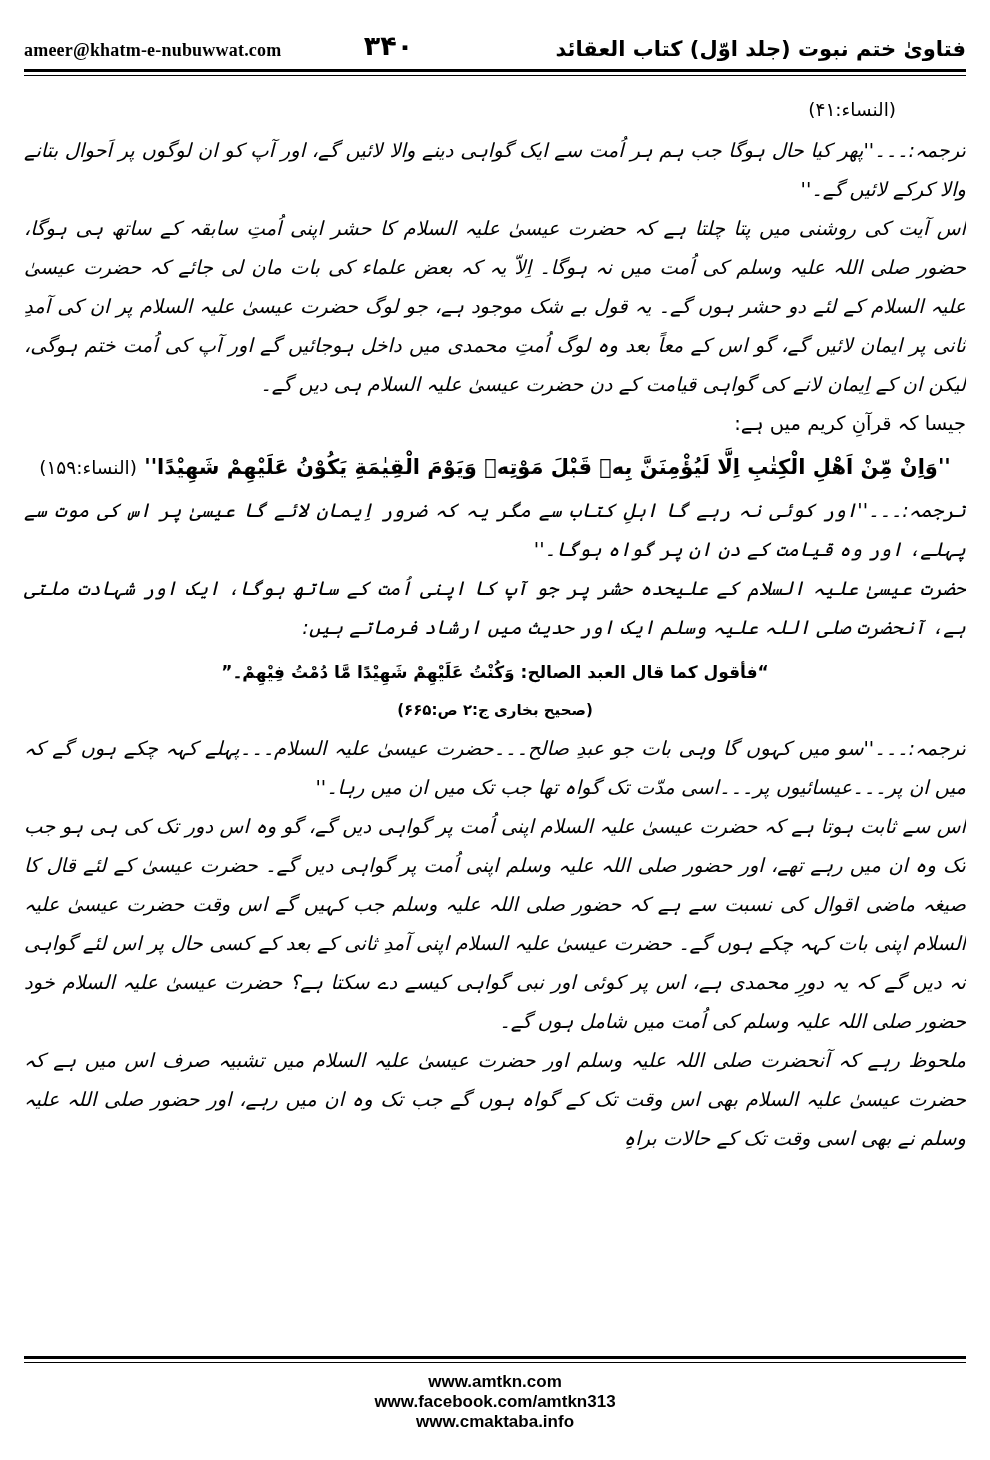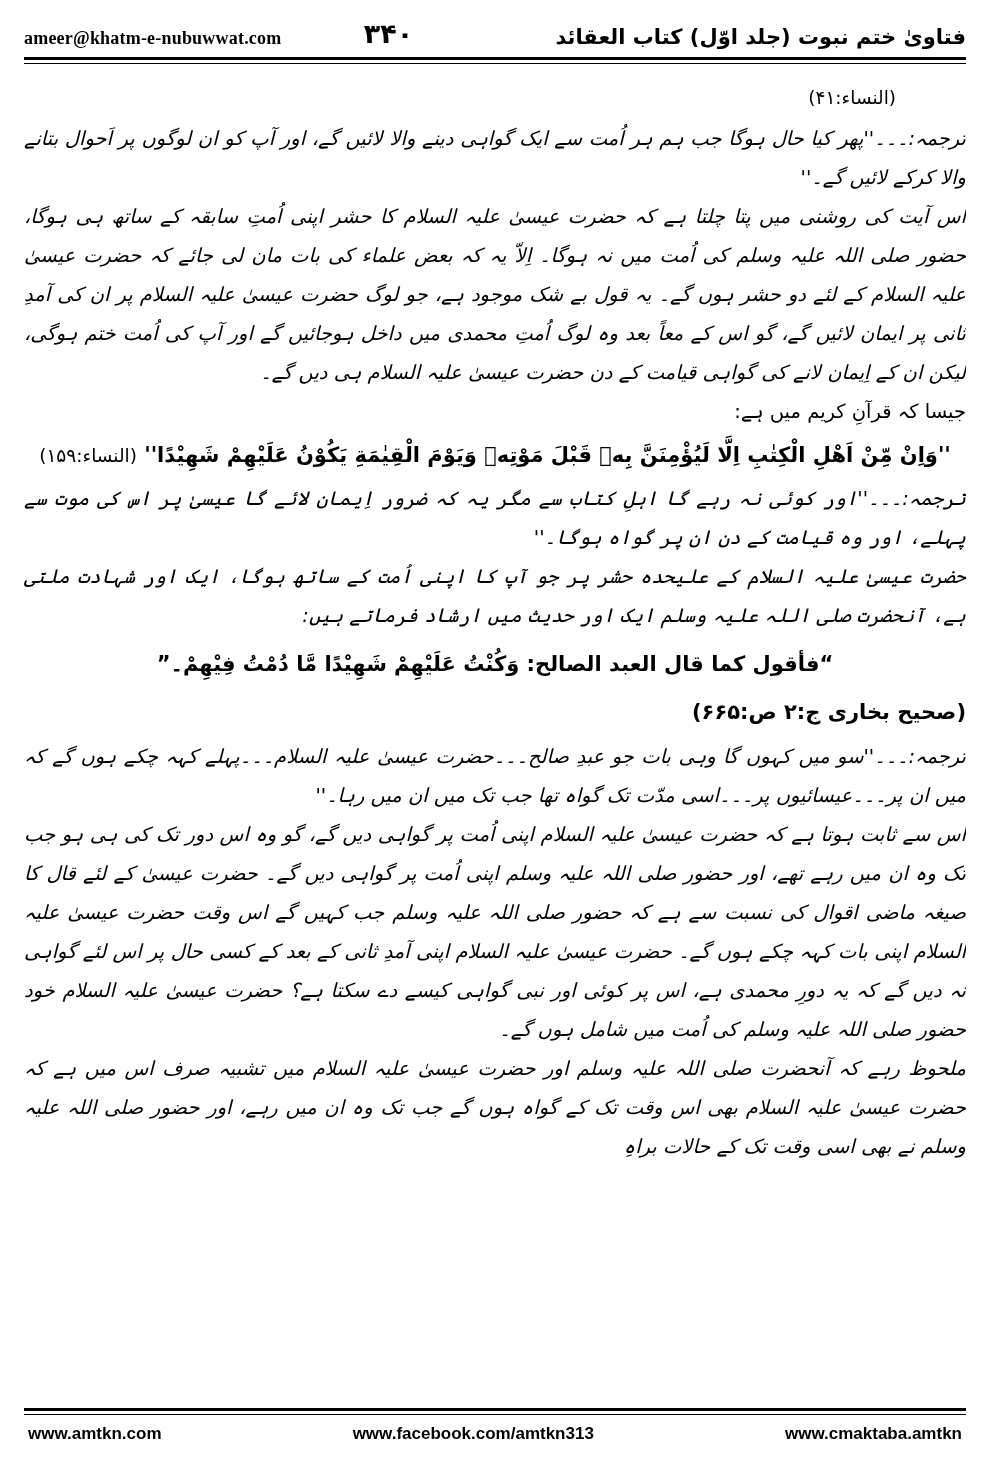--- a/index.html
+++ b/index.html
@@ -6,21 +6,21 @@
   html, body { margin: 0; padding: 0; }
   body {
     width: 990px; height: 1460px;
     background: #ffffff; color: #000000;
     font-family: "DejaVu Sans", sans-serif;
     overflow: hidden;
   }
   .page {
     width: 990px; height: 1460px;
     display: flex; flex-direction: column;
-    padding: 0 24px;
+    padding: 12px 24px;
     border-radius: 22px;
   }
 
   
   .header {
     display: flex; justify-content: space-between; align-items: flex-end;
     direction: ltr;
     padding: 18px 0 8px;
   }
   .header-email {
@@ -57,36 +57,37 @@
     display: flex; justify-content: space-between; align-items: baseline;
     padding: 3px 70px 3px 60px;
     font-weight: bold; font-size: 21px;
   }
   .verse-inline {
     text-align: center; font-weight: bold; font-size: 21px;
     padding: 3px 0;
   }
   .verse-ref { font-weight: normal; font-size: 18.5px; white-space: nowrap; }
   .hadith {
-    text-align: center; font-weight: bold; font-size: 21px;
+    text-align: center; font-weight: bold; font-size: 17px;
     padding: 8px 0 4px;
   }
   .reference {
-    text-align: right; font-weight: bold; font-size: 21px;
+    text-align: center; font-weight: bold; font-size: 15px;
     padding: 2px 0 4px;
   }
 
   
   .footer { margin-top: auto; padding-bottom: 6px; }
   .footer-links {
     direction: ltr;
     display: flex; justify-content: space-between; align-items: center;
     padding: 9px 4px 10px;
     font-weight: bold; font-size: 17px;
     font-family: "Liberation Sans", sans-serif;
+    flex-direction: column;
   }
 </style>
 </head>
 <body>
 
 <div class="page">
 
   <div class="header">
     <span class="header-email">ameer@khatm-e-nubuwwat.com</span>
     <span class="header-page-number">۳۴۰</span>
@@ -126,17 +127,17 @@
 
     <p class="body-para">ملحوظ رہے کہ آنحضرت صلی اللہ علیہ وسلم اور حضرت عیسیٰ علیہ السلام میں تشبیہ صرف اس میں ہے کہ حضرت عیسیٰ علیہ السلام بھی اس وقت تک کے گواہ ہوں گے جب تک وہ ان میں رہے، اور حضور صلی اللہ علیہ وسلم نے بھی اسی وقت تک کے حالات براہِ</p>
 
   </div>
 
   <div class="footer">
     <div class="double-rule"></div>
     <div class="footer-links">
       <span>www.amtkn.com</span>
       <span>www.facebook.com/amtkn313</span>
-      <span>www.cmaktaba.amtkn</span>
+      <span>www.cmaktaba.info</span>
     </div>
   </div>
 
 </div>
 
 </body></html>

